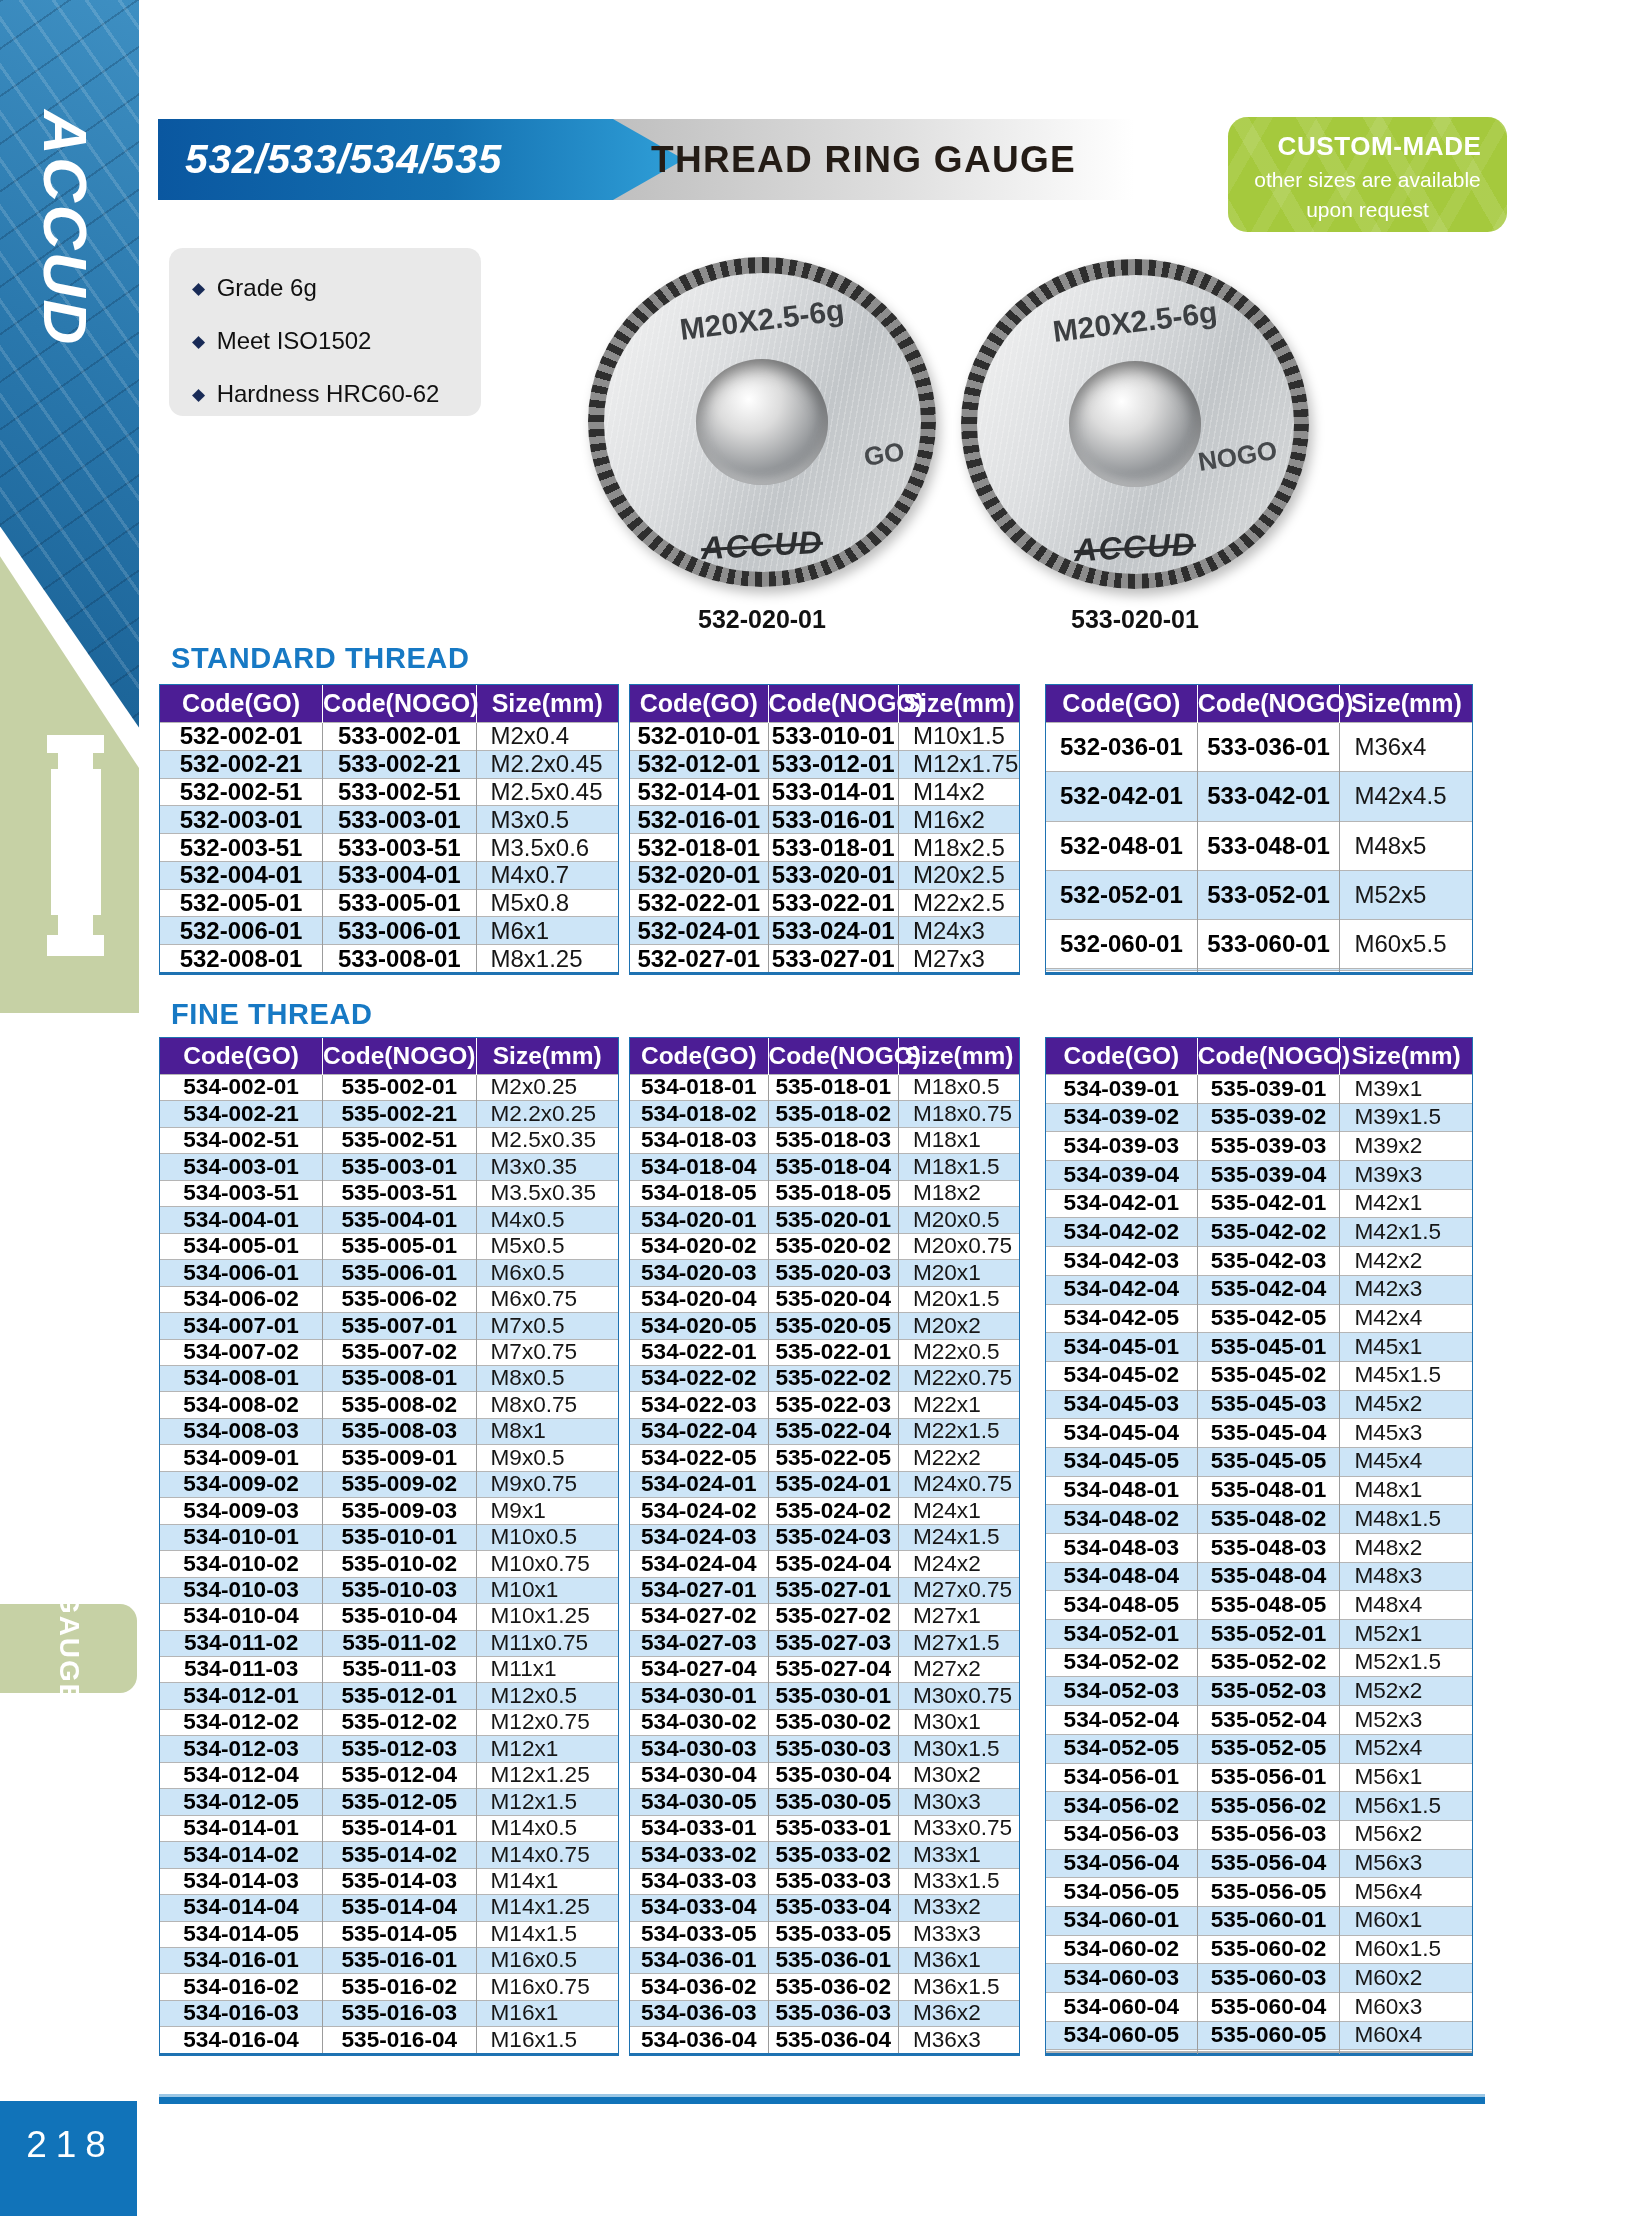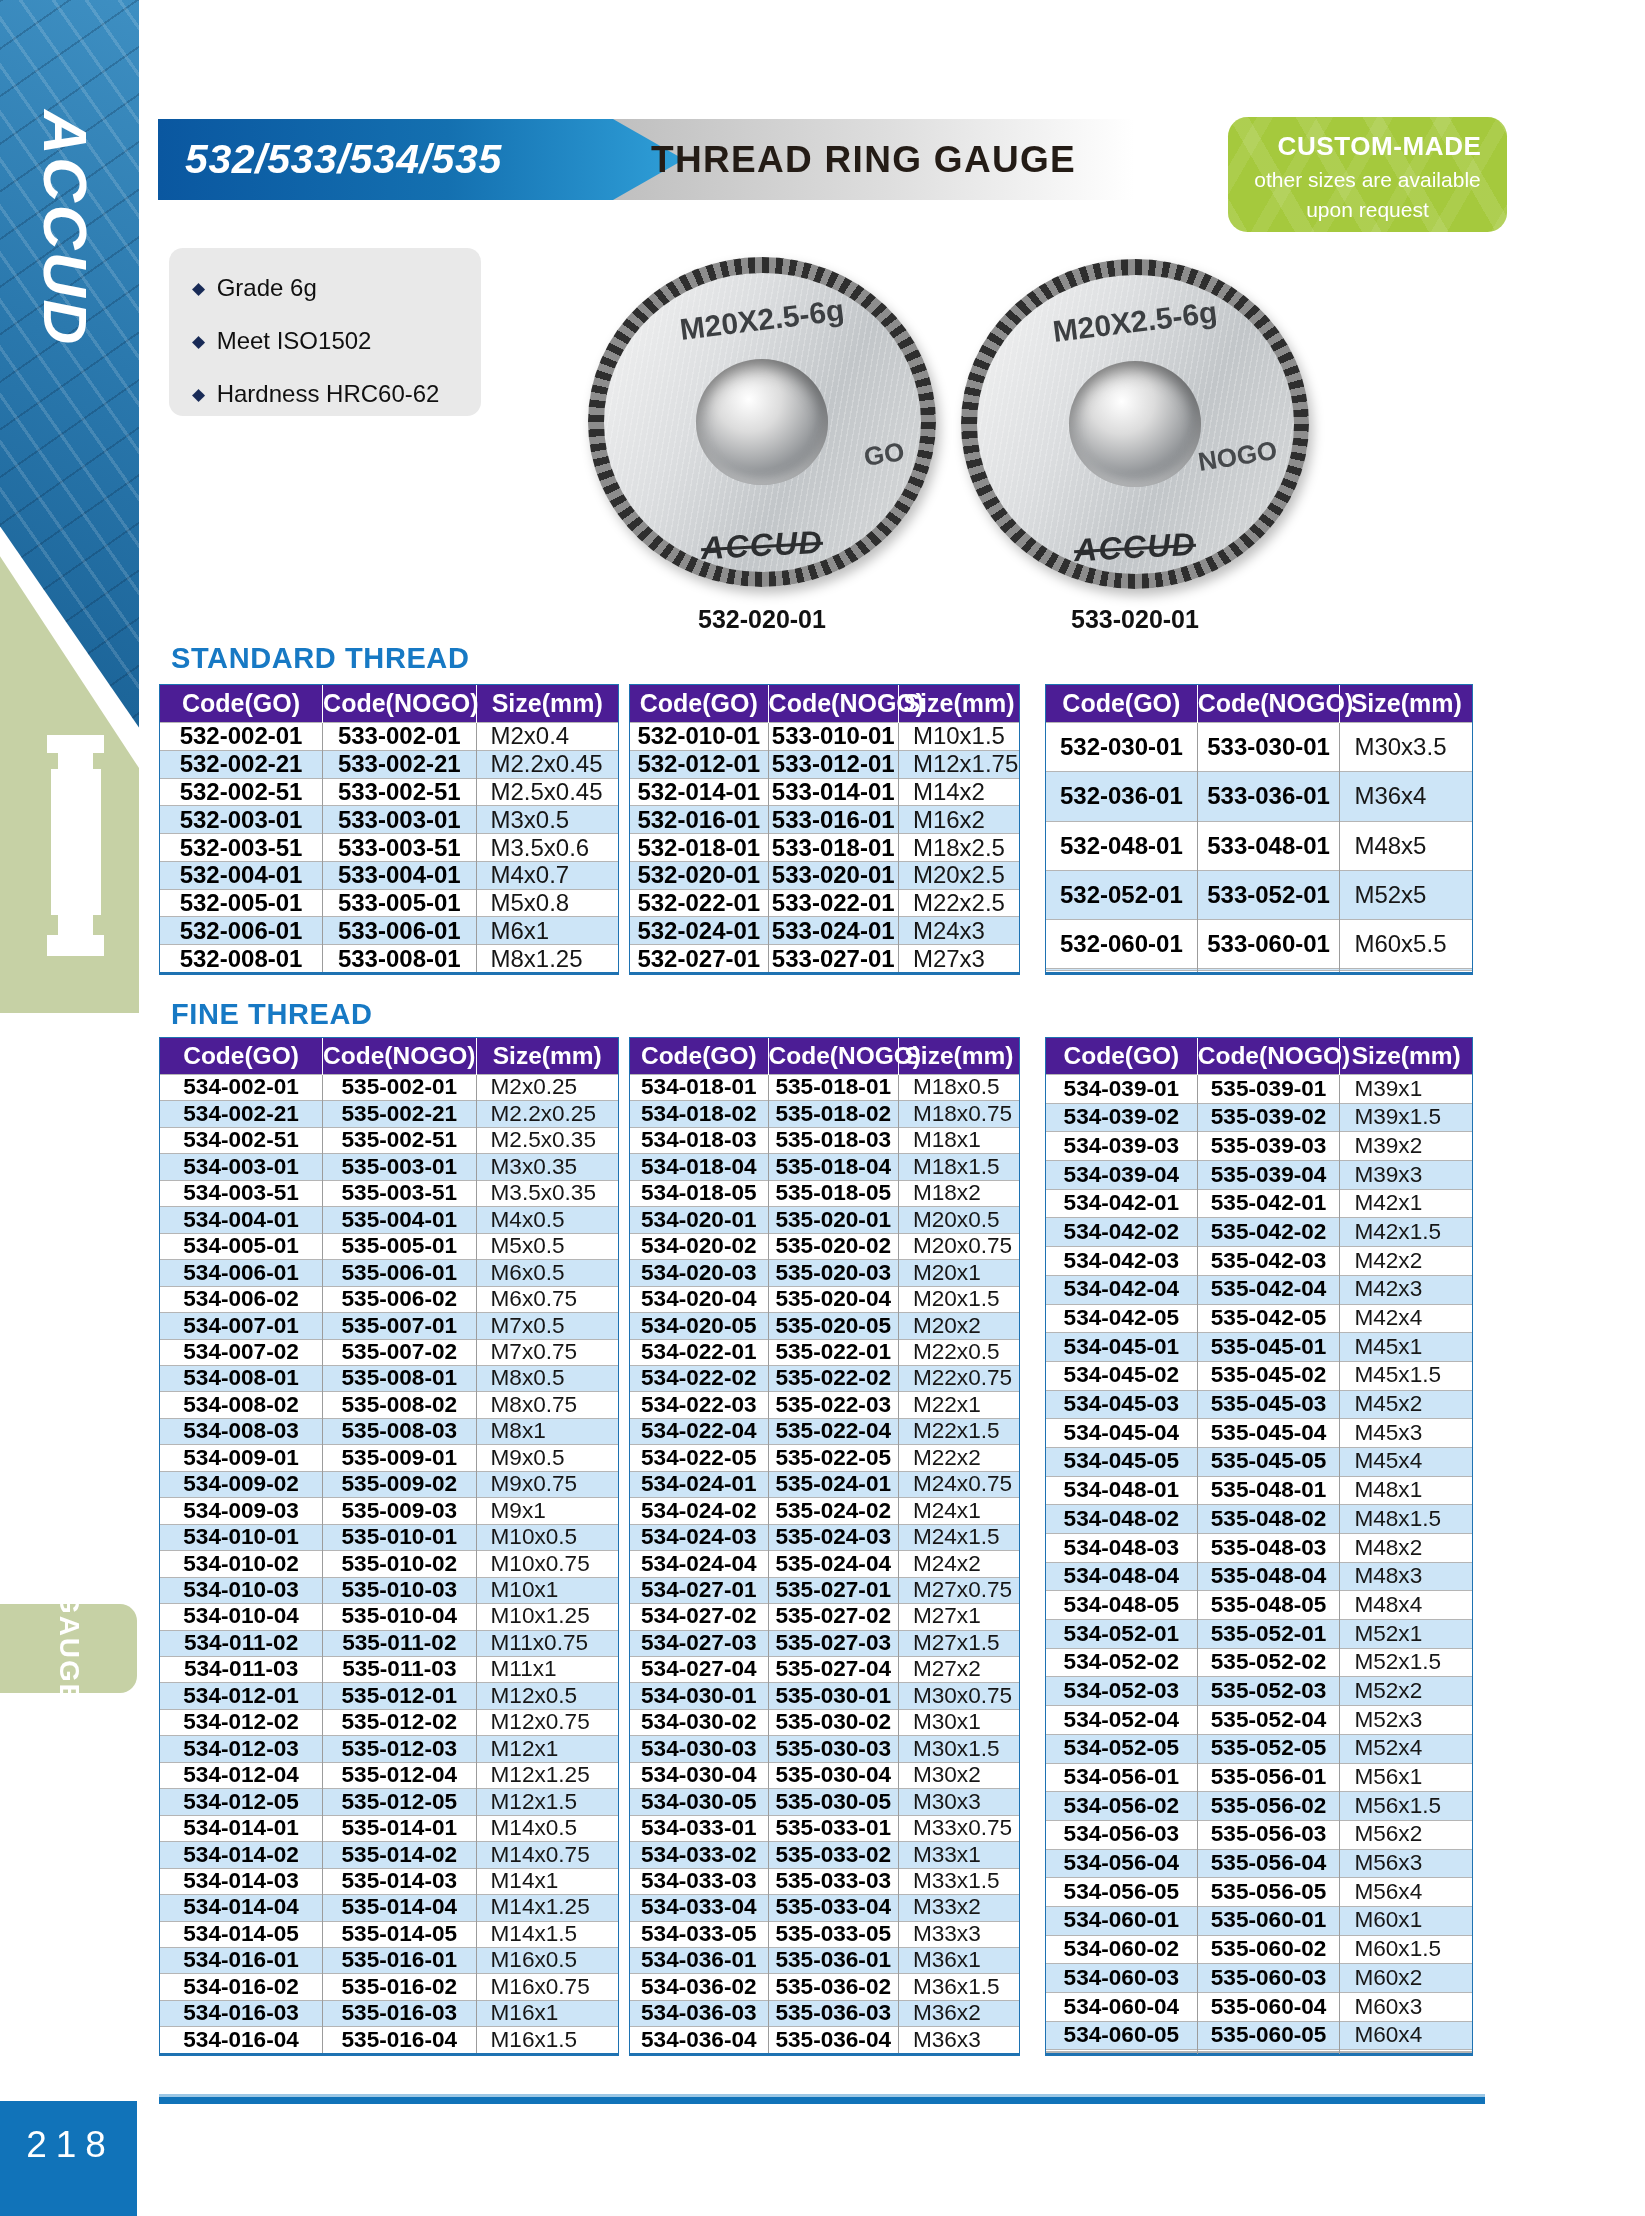--- a/index.html
+++ b/index.html
@@ -312,28 +312,28 @@
         </colgroup>
       <thead>
           <tr>
         <th>Code(GO)</th>
         <th>Code(NOGO)</th>
         <th>Size(mm)</th>
       </tr>
         </thead>
       <tbody>
           <tr>
-            <td class="c0">532-030-01</td>
-            <td class="c1">533-030-01</td>
-            <td class="c2">M30x3.5</td>
-          </tr>
-          <tr>
             <td class="c0">532-036-01</td>
             <td class="c1">533-036-01</td>
             <td class="c2">M36x4</td>
+          </tr>
+          <tr>
+            <td class="c0">532-042-01</td>
+            <td class="c1">533-042-01</td>
+            <td class="c2">M42x4.5</td>
           </tr>
           <tr>
             <td class="c0">532-048-01</td>
             <td class="c1">533-048-01</td>
             <td class="c2">M48x5</td>
           </tr>
           <tr>
             <td class="c0">532-052-01</td>
             <td class="c1">533-052-01</td>
             <td class="c2">M52x5</td>

